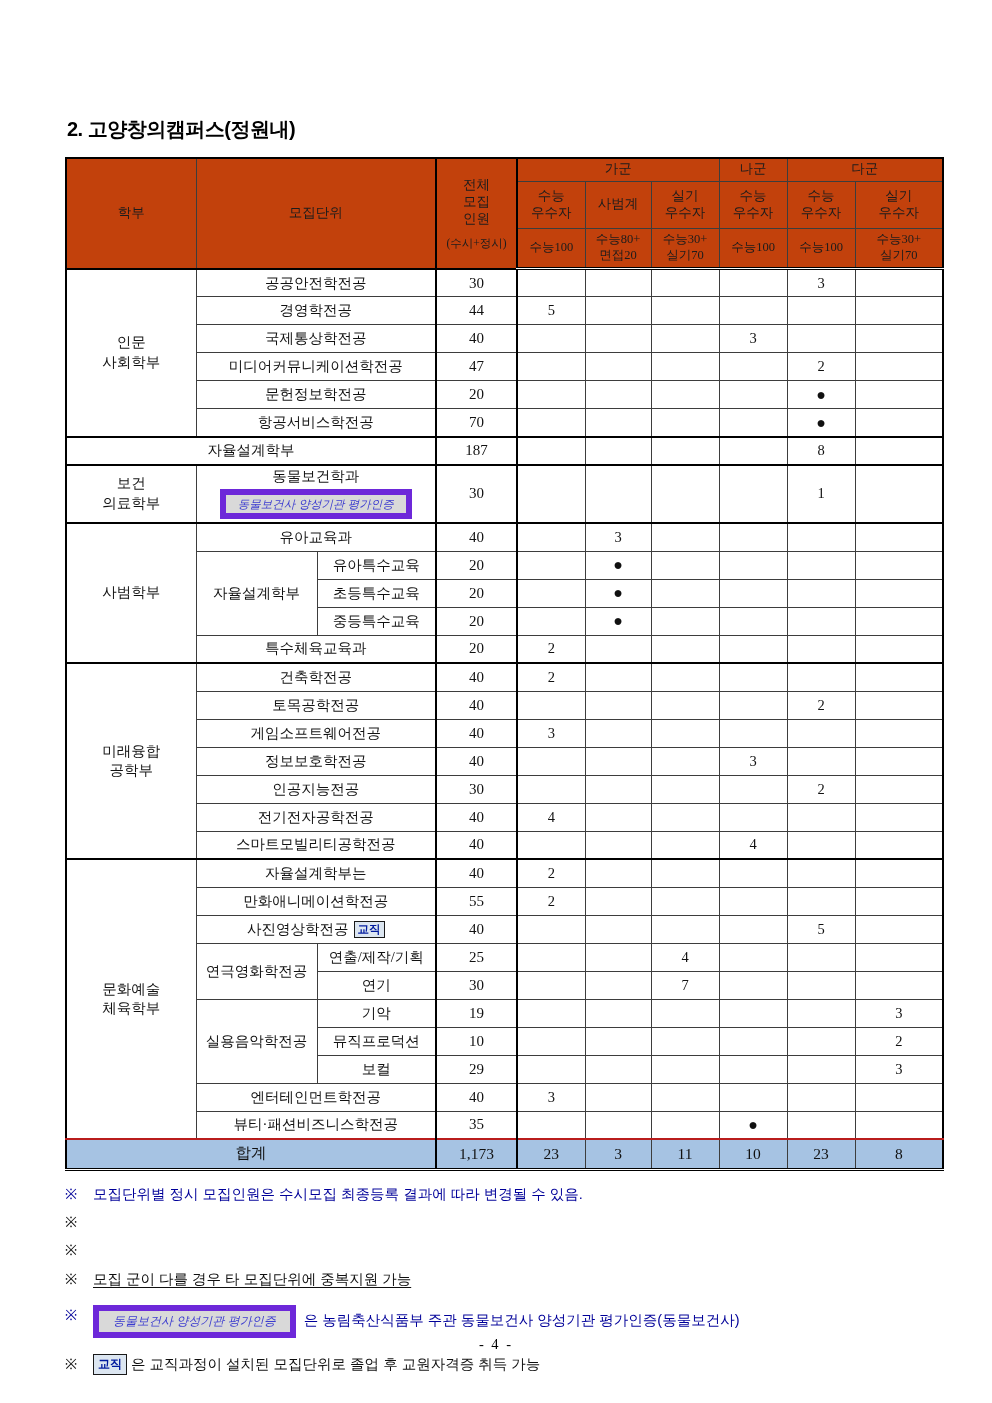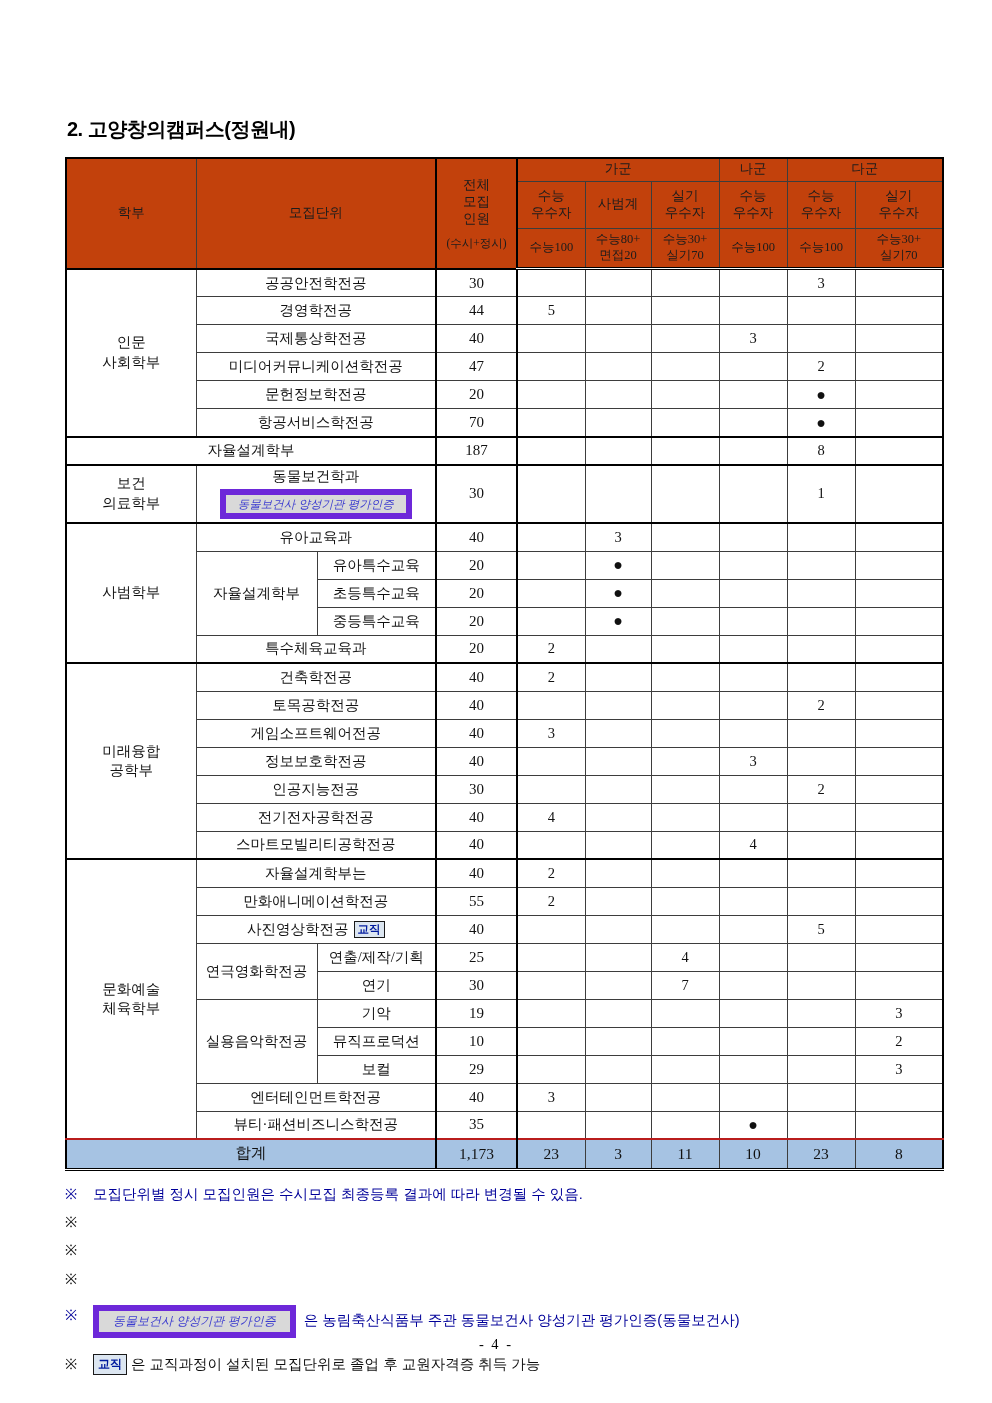--- a/index.html
+++ b/index.html
@@ -514,20 +514,21 @@
         <span class="content"><span>모집단위별 정시 모집인원은 수시모집 최종등록 결과에 따라 변경될 수 있음.</span></span>
       </div>
       <div class="note">
         <span class="marker">※</span>
       </div>
       <div class="note">
         <span class="marker">※</span>
       </div>
       <div class="note">
         <span class="marker">※</span>
+        <span class="content"><span class="underline">모집 군이 다를 경우 타 모집단위에 중복지원 가능</span></span>
       </div>
       <div class="note navy spaced">
         <span class="marker">※</span>
         <span class="content"><span class="badge-gray">동물보건사 양성기관 평가인증</span><span>은 농림축산식품부 주관 동물보건사 양성기관 평가인증(동물보건사)</span></span>
       </div>
       <div class="note spaced">
         <span class="marker">※</span>
         <span class="content"><span class="badge-blue">교직</span><span>은 교직과정이 설치된 모집단위로 졸업 후 교원자격증 취득 가능</span></span>
       </div>
     </div>

